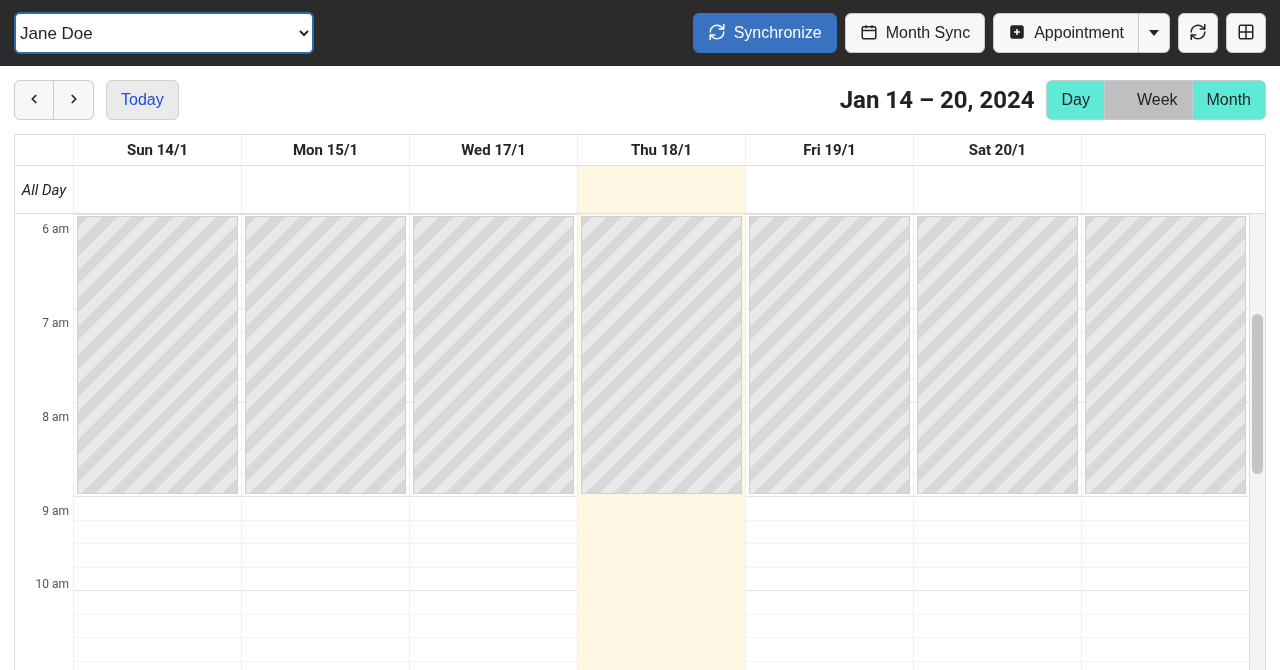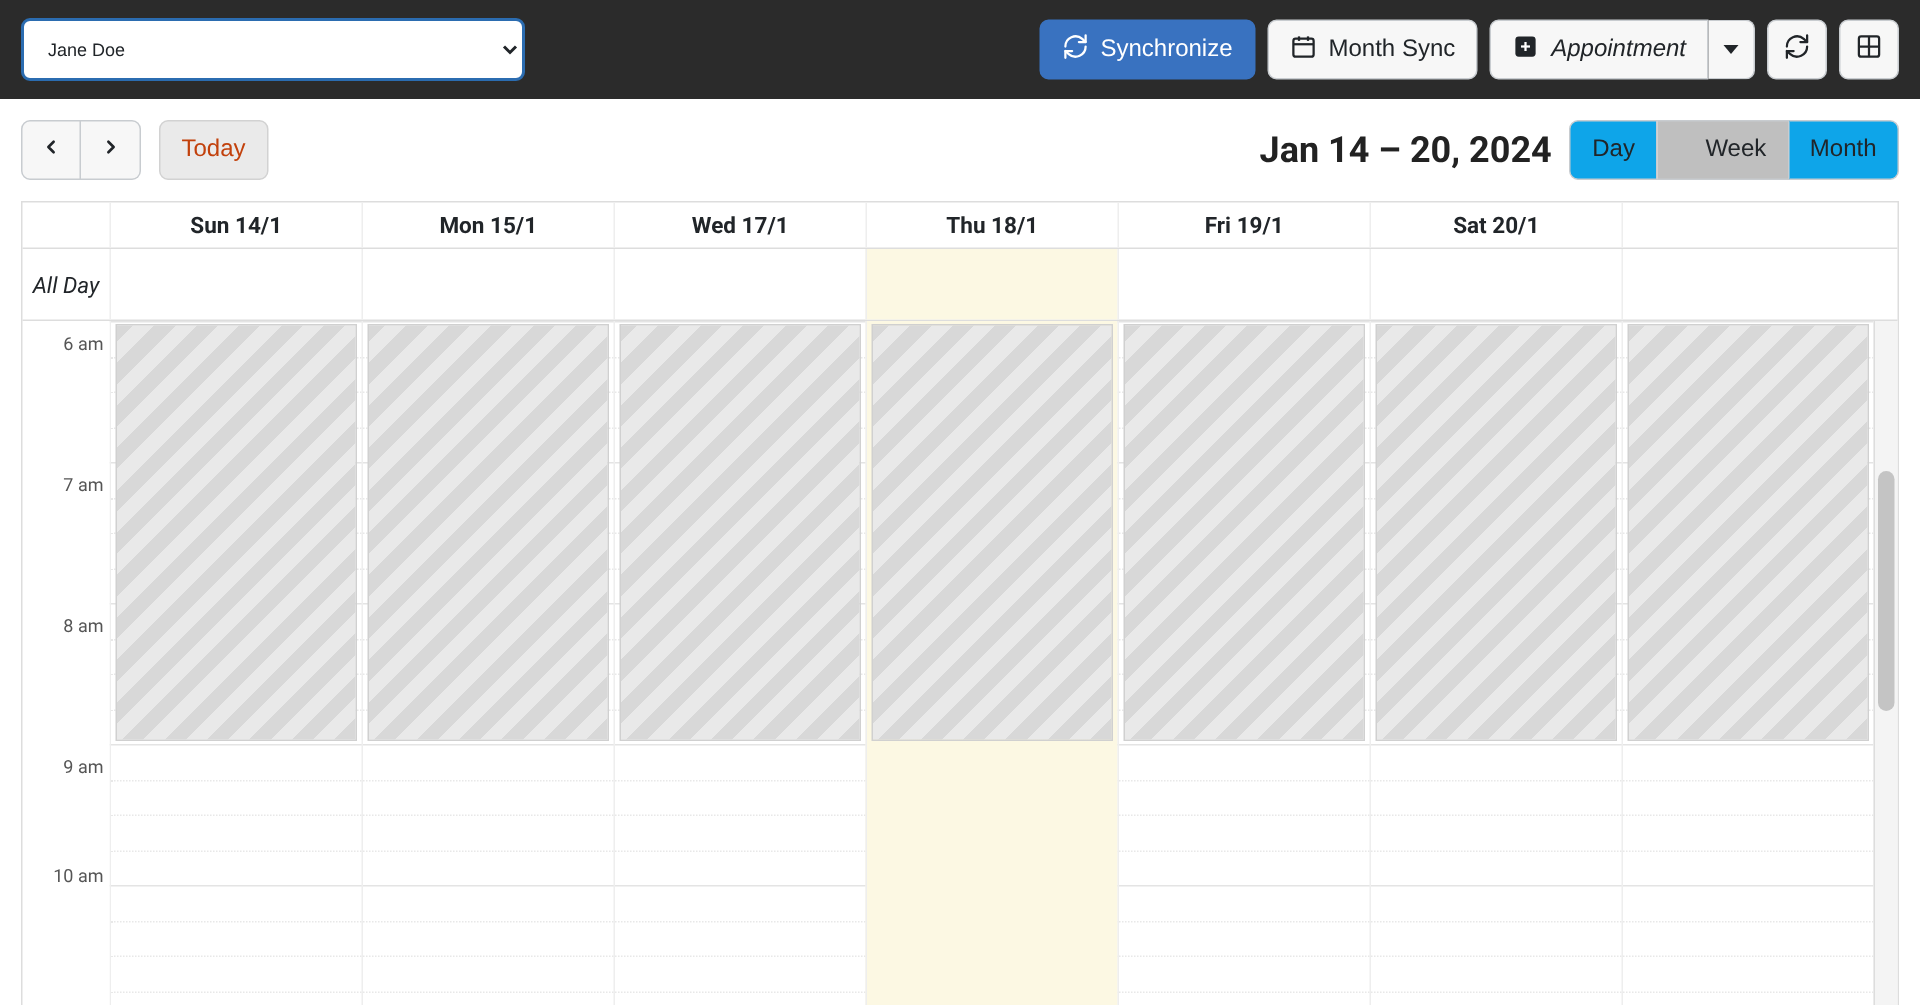--- a/index.html
+++ b/index.html
@@ -16,24 +16,24 @@
   
   .topbar {
     background: #2b2b2b;
     height: 66px;
     display: flex;
     align-items: center;
     padding: 0 14px;
     gap: 8px;
   }
   .provider-select {
-    width: 336px;
+    width: 300px;
     height: 42px;
-    padding: 6px 12px;
-    font-size: 12px;
+    padding: 6px 0;
+    font-size: 17px;
     border: 2px solid #2b6cb0;
     border-radius: 6px;
     background: #fff;
     color: #212529;
     outline: none;
   }
   .spacer { flex: 1; }
 
   .btn {
     display: inline-flex;
@@ -54,21 +54,20 @@
     background: #3972c0;
     border-color: #3972c0;
     color: #fff;
   }
   .btn-dropdown-split {
     display: inline-flex;
   }
   .btn-dropdown-split .btn.main {
     border-top-right-radius: 0;
     border-bottom-right-radius: 0;
-    font-style: italic;
   }
   .btn-dropdown-split .btn.caret {
     border-top-left-radius: 0;
     border-bottom-left-radius: 0;
     border-left: none;
     padding: 0 10px;
   }
   .caret-down {
     width: 0; height: 0;
     border-left: 5px solid transparent;
@@ -90,34 +89,34 @@
     gap: 12px;
   }
   .nav-group { display: inline-flex; }
   .nav-group .btn {
     border-radius: 0;
   }
   .nav-group .btn:first-child { border-radius: 6px 0 0 6px; }
   .nav-group .btn:last-child { border-radius: 0 6px 6px 0; border-left: none;}
   .today-btn {
     background: #eaeaea;
-    color: #c2410c;
+    color: #1d4ed8;
     border: 1px solid #d2d2d2;
   }
   .cal-title {
     flex: 1;
     text-align: right;
     font-size: 24px;
     font-weight: 700;
     color: #222;
   }
   .view-group { display: inline-flex; }
   .view-group .btn {
     border-radius: 0;
-    background: #0ea5e9;
+    background: #5eead4;
   }
   .view-group .btn.active {
     background: #bfbfbf;
     padding-left: 32px;
   }
   .view-group .btn:first-child { border-radius: 6px 0 0 6px; }
   .view-group .btn:not(:first-child) { border-left: none; }
   .view-group .btn:last-child { border-radius: 0 6px 6px 0; }
 
   

